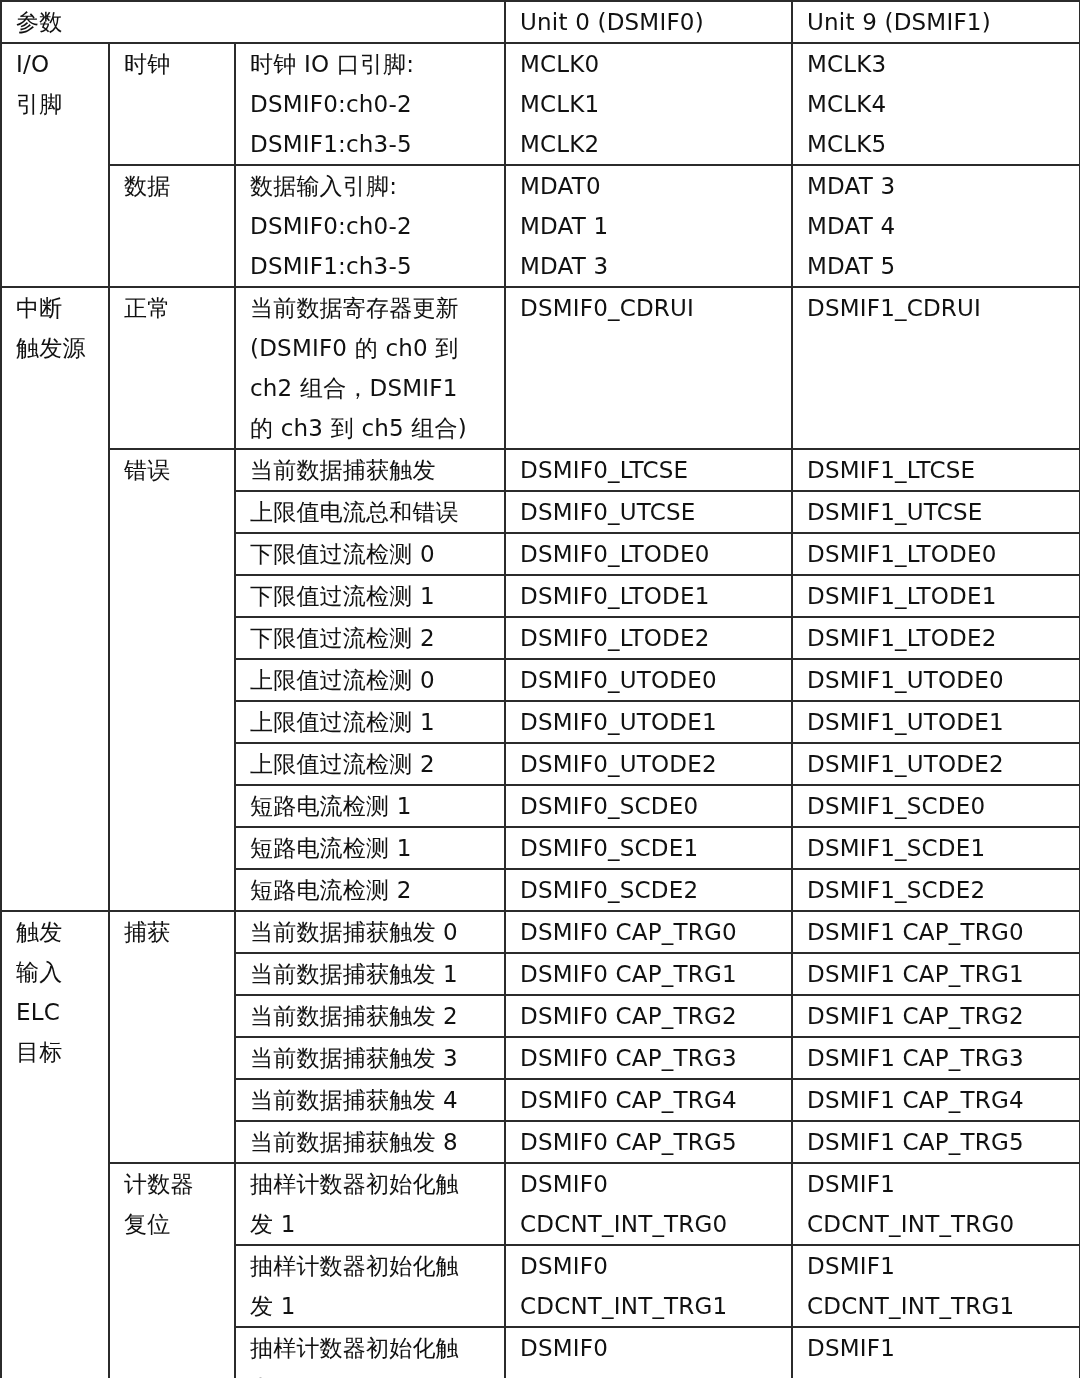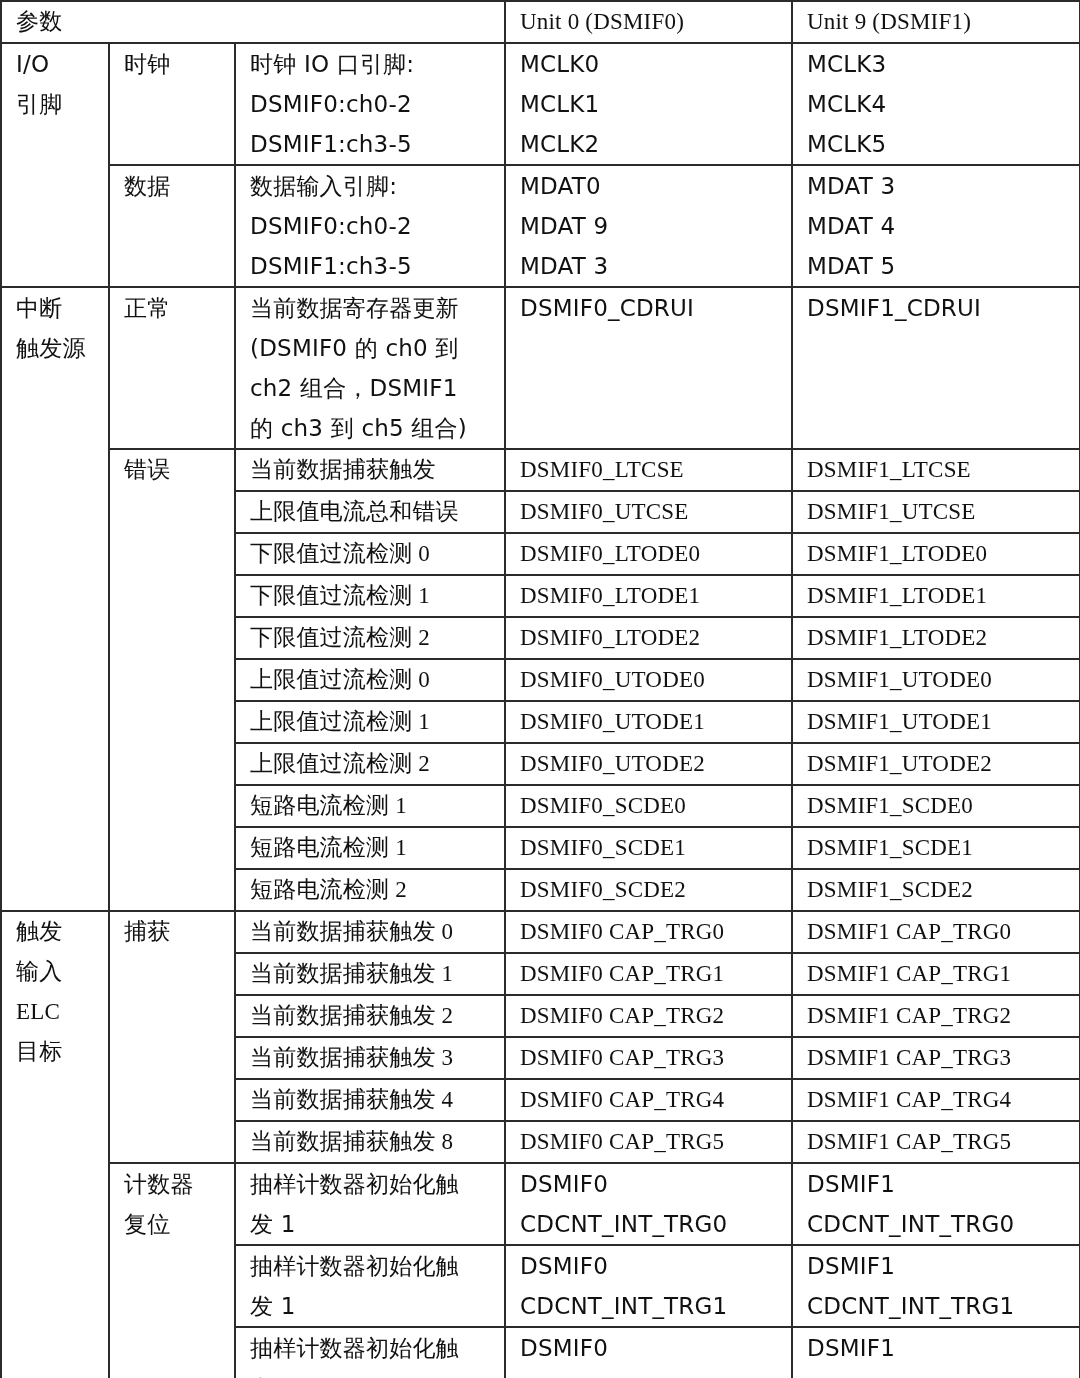--- a/index.html
+++ b/index.html
@@ -27,21 +27,21 @@
       padding: 0 8px 0 14px;
       line-height: 40px;
       white-space: nowrap;
       overflow: hidden;
     }
     col.c1 { width: 108px; }
     col.c2 { width: 126px; }
     col.c3 { width: 270px; }
     col.c4 { width: 287px; }
     col.c5 { width: 288px; }
-    tr.h41 td { height: 39px; font-family: Liberation Serif, serif; }
+    tr.h41 td { height: 39px; }
     .line { display: block; height: 40px; }
   </style>
 </head>
 <body>
 
 <table class="spec">
   <colgroup>
     <col class="c1">
       <col class="c2">
       <col class="c3">
@@ -81,21 +81,21 @@
 
     <tr>
       <td style="height:118px">数据</td>
       <td>
         <span class="line">数据输入引脚:</span>
         <span class="line">DSMIF0:ch0-2</span>
         <span class="line">DSMIF1:ch3-5</span>
       </td>
       <td>
         <span class="line">MDAT0</span>
-        <span class="line">MDAT 9</span>
+        <span class="line">MDAT 1</span>
         <span class="line">MDAT 3</span>
       </td>
       <td>
         <span class="line">MDAT 3</span>
         <span class="line">MDAT 4</span>
         <span class="line">MDAT 5</span>
       </td>
     </tr>
 
     <tr>

